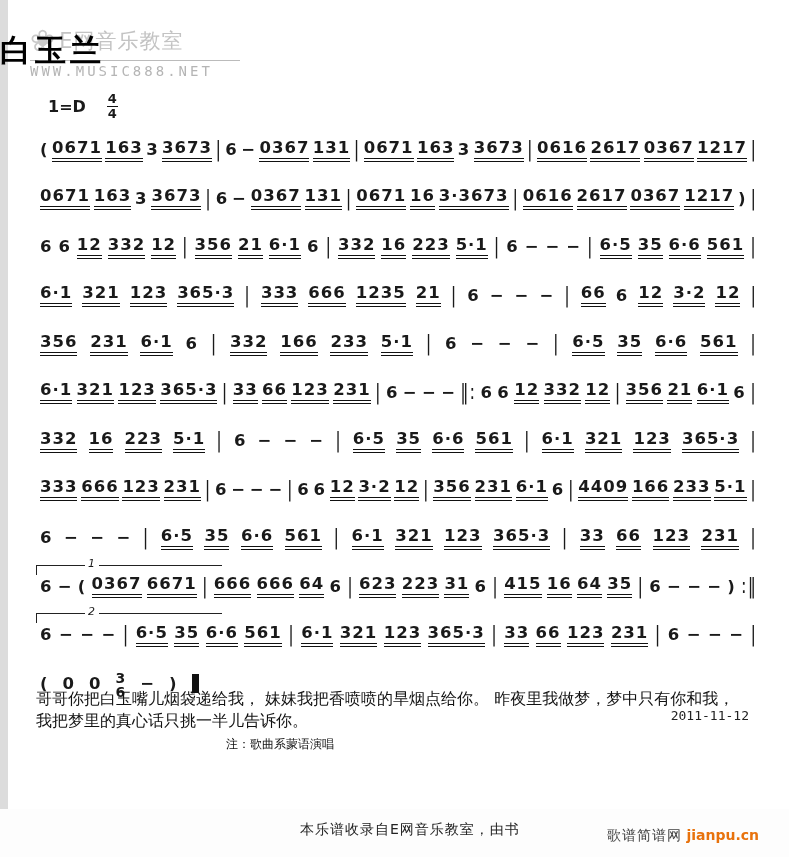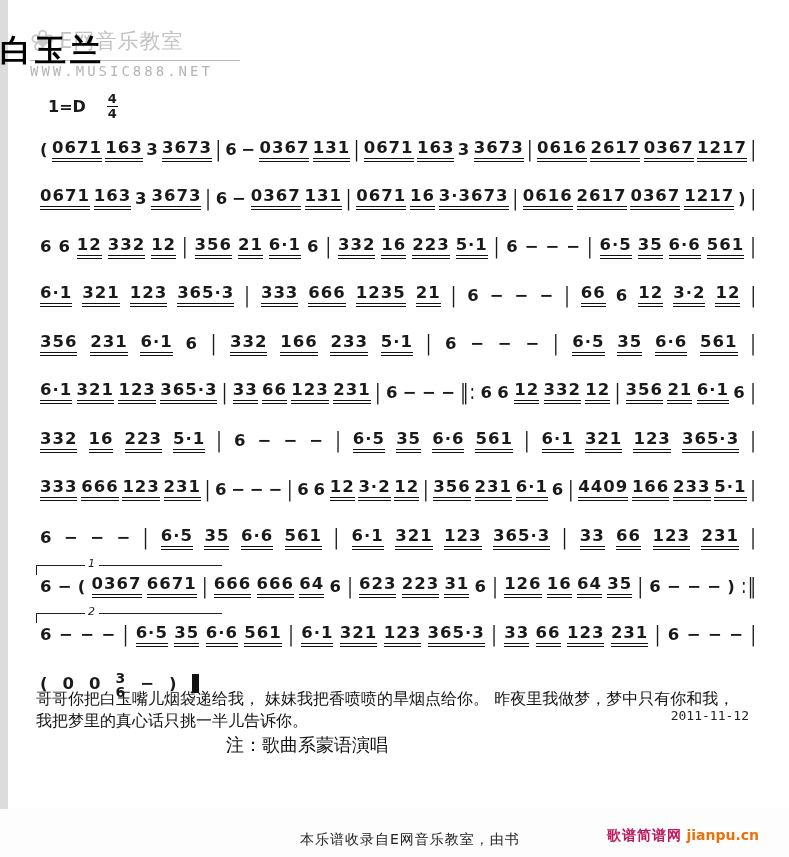--- a/index.html
+++ b/index.html
@@ -64,28 +64,28 @@
   .score-line.short { justify-content:flex-start; gap:14px; }
   .date-row { position:relative; height:20px; }
   .date {
     position:absolute; right:8px; top:0; font-size:13px; color:#222;
     font-family:"DejaVu Sans Mono",monospace;
     text-align:right;
   }
   
   .lyrics { position:absolute; left:36px; top:688px; width:720px; font-size:16px; line-height:21.5px; color:#111; }
   .lyrics p { margin:0; }
-  .lyrics-note { margin-top:3px; padding-left:190px; font-size:18px; color:#111; }
+  .lyrics-note { margin-top:3px; padding-left:190px; font-size:12px; color:#111; }
   
   .footer { position:absolute; left:0; bottom:0; width:789px; height:48px; background:#fdfdfd; }
   .footer-source {
-    position:absolute; left:300px; top:22px; font-size:14px; color:#222; letter-spacing:1px;
+    position:absolute; left:300px; top:12px; font-size:14px; color:#222; letter-spacing:1px;
   }
   .footer-site { position:absolute; right:30px; top:18px; font-size:14px; }
-  .footer-site .site-name { color:#be185d; font-weight:bold; letter-spacing:1px; }
+  .footer-site .site-name { color:#404040; font-weight:normal; letter-spacing:1px; }
   .footer-site .site-url { color:#e8720c; font-weight:bold; text-decoration:none; }
 </style>
 </head>
 <body>
 
 <div class="page">
   <div class="left-strip"></div>
 
   <div class="header">
     <div class="logo">
@@ -335,21 +335,21 @@
         <span class="tok beam">666</span>
         <span class="tok beam">666</span>
         <span class="tok beam">64</span>
         <span class="tok">6</span>
         <span class="tok bar">|</span>
         <span class="tok beam">623</span>
         <span class="tok beam">223</span>
         <span class="tok beam">31</span>
         <span class="tok">6</span>
         <span class="tok bar">|</span>
-        <span class="tok beam">126</span>
+        <span class="tok beam">415</span>
         <span class="tok beam">16</span>
         <span class="tok beam">64</span>
         <span class="tok beam">35</span>
         <span class="tok bar">|</span>
         <span class="tok">6</span>
         <span class="tok">−</span>
         <span class="tok">−</span>
         <span class="tok">−</span>
         <span class="tok">)</span>
         <span class="tok bar">:‖</span>

